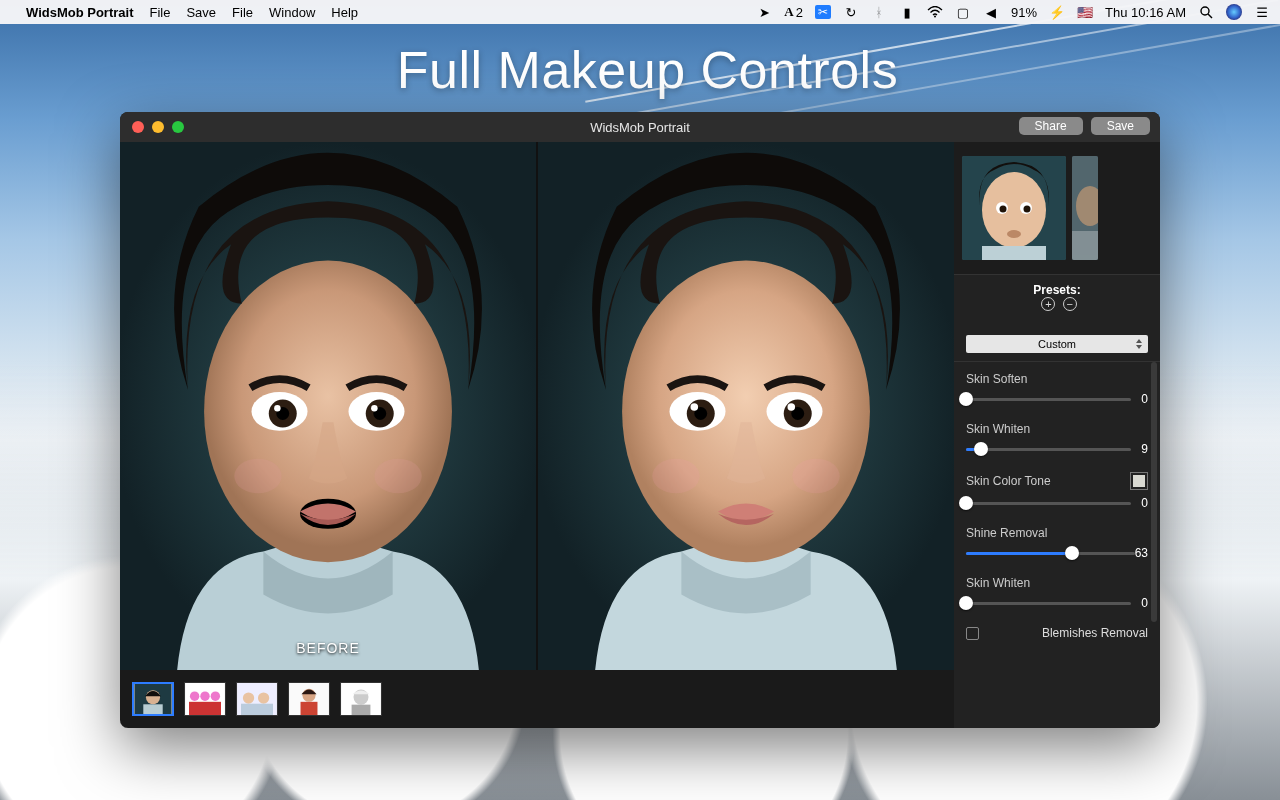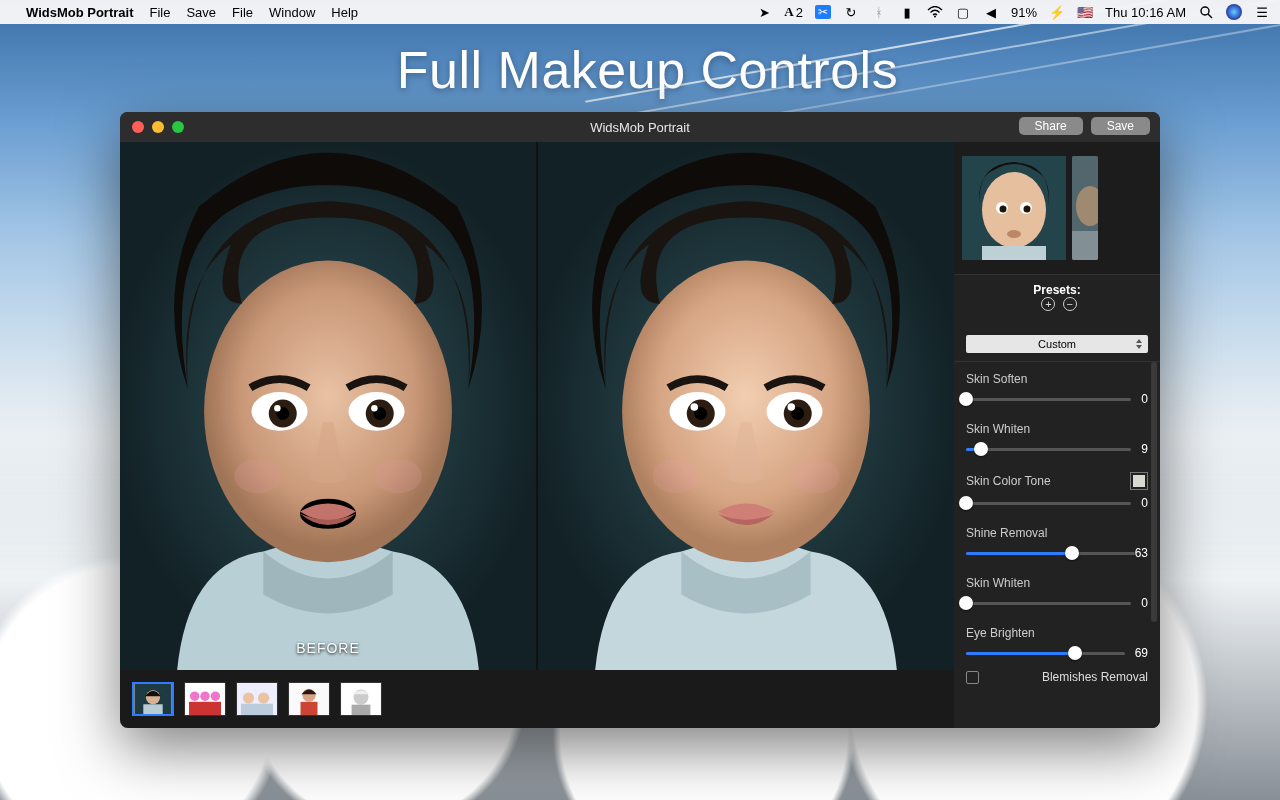--- a/index.html
+++ b/index.html
@@ -364,32 +364,20 @@
             </div>
           <div style="display:flex;align-items:center;gap:10px;">
             <div class="track" style="flex:1">
                 <div class="fill" style="width:0%"></div>
                 <div class="knob" style="left:0%"></div>
               </div>
             <span class="slval">0</span>
           </div>
         </div>
 
-        <div class="slgroup" style="margin-bottom:10px;">
-          <div class="sllabelrow">
-              <span class="sllabel">Eye Brighten</span>
-            </div>
-          <div style="display:flex;align-items:center;gap:10px;">
-            <div class="track" style="flex:1">
-                <div class="fill" style="width:69%"></div>
-                <div class="knob" style="left:69%"></div>
-              </div>
-            <span class="slval">69</span>
-          </div>
-        </div>
 
         <div class="chk">
           <span class="box"></span>
           <span>Blemishes Removal</span>
         </div>
 
       </div>
     </div>
   </div>
 </div>

